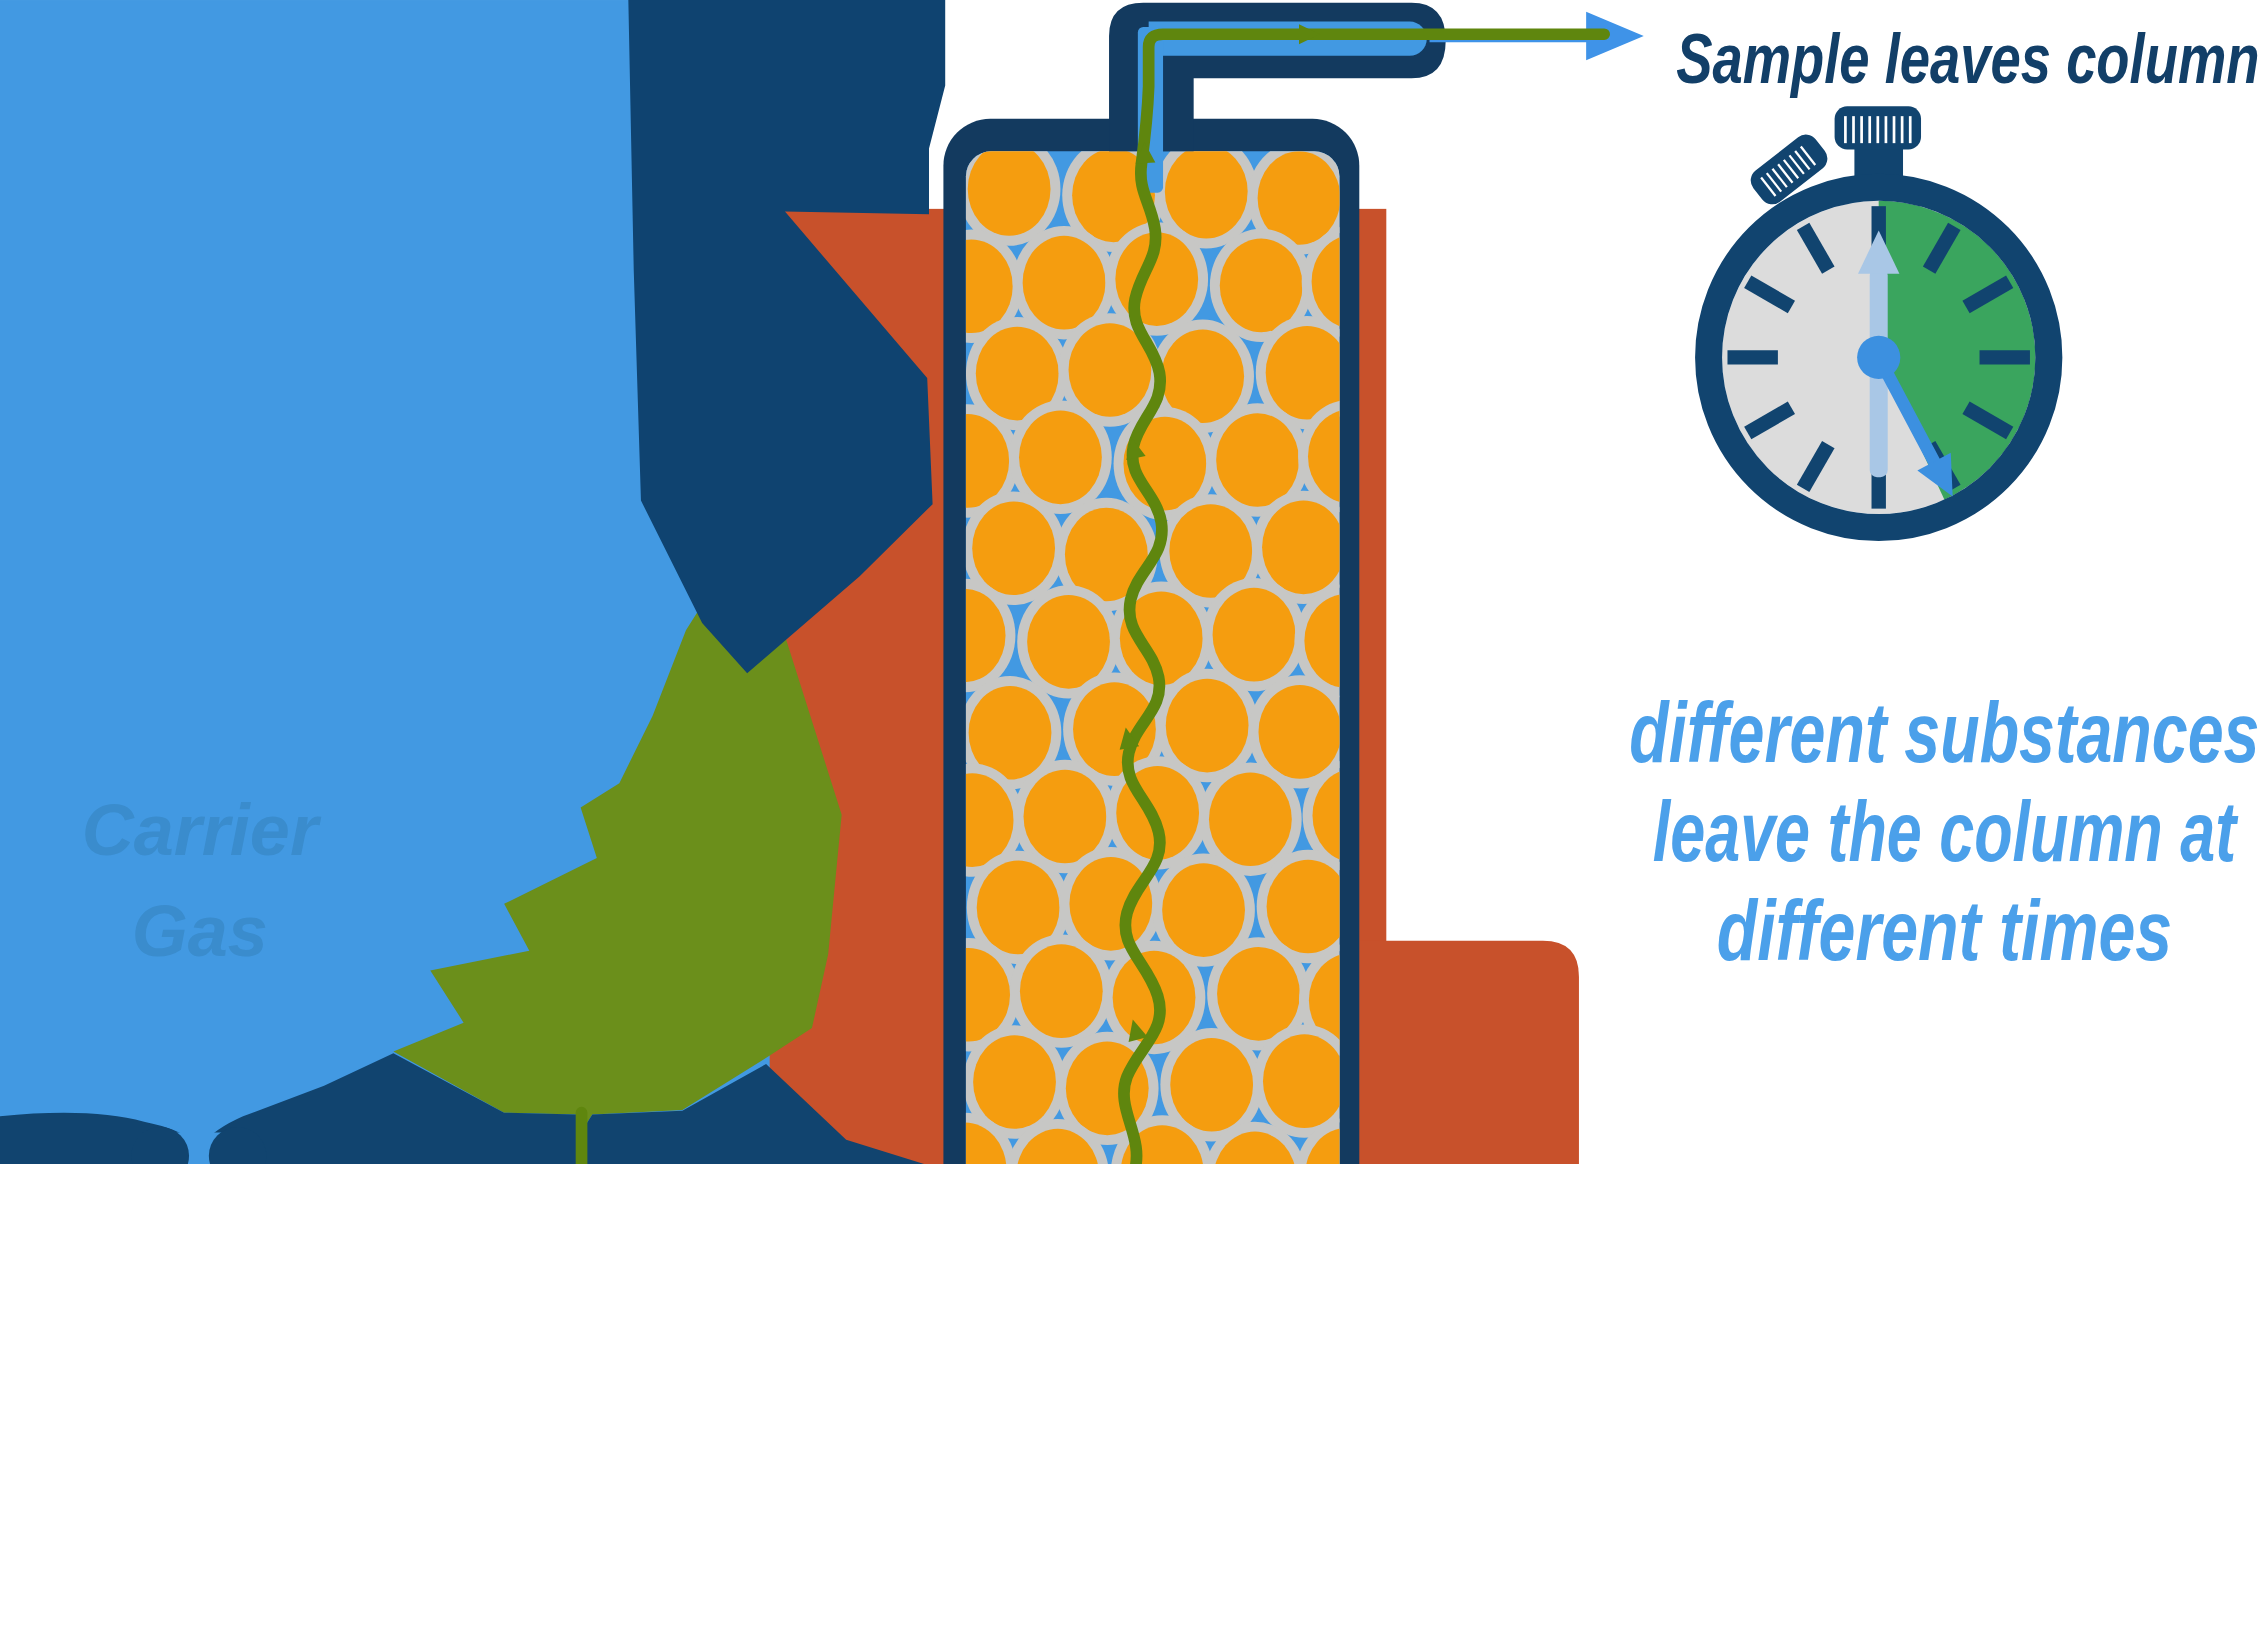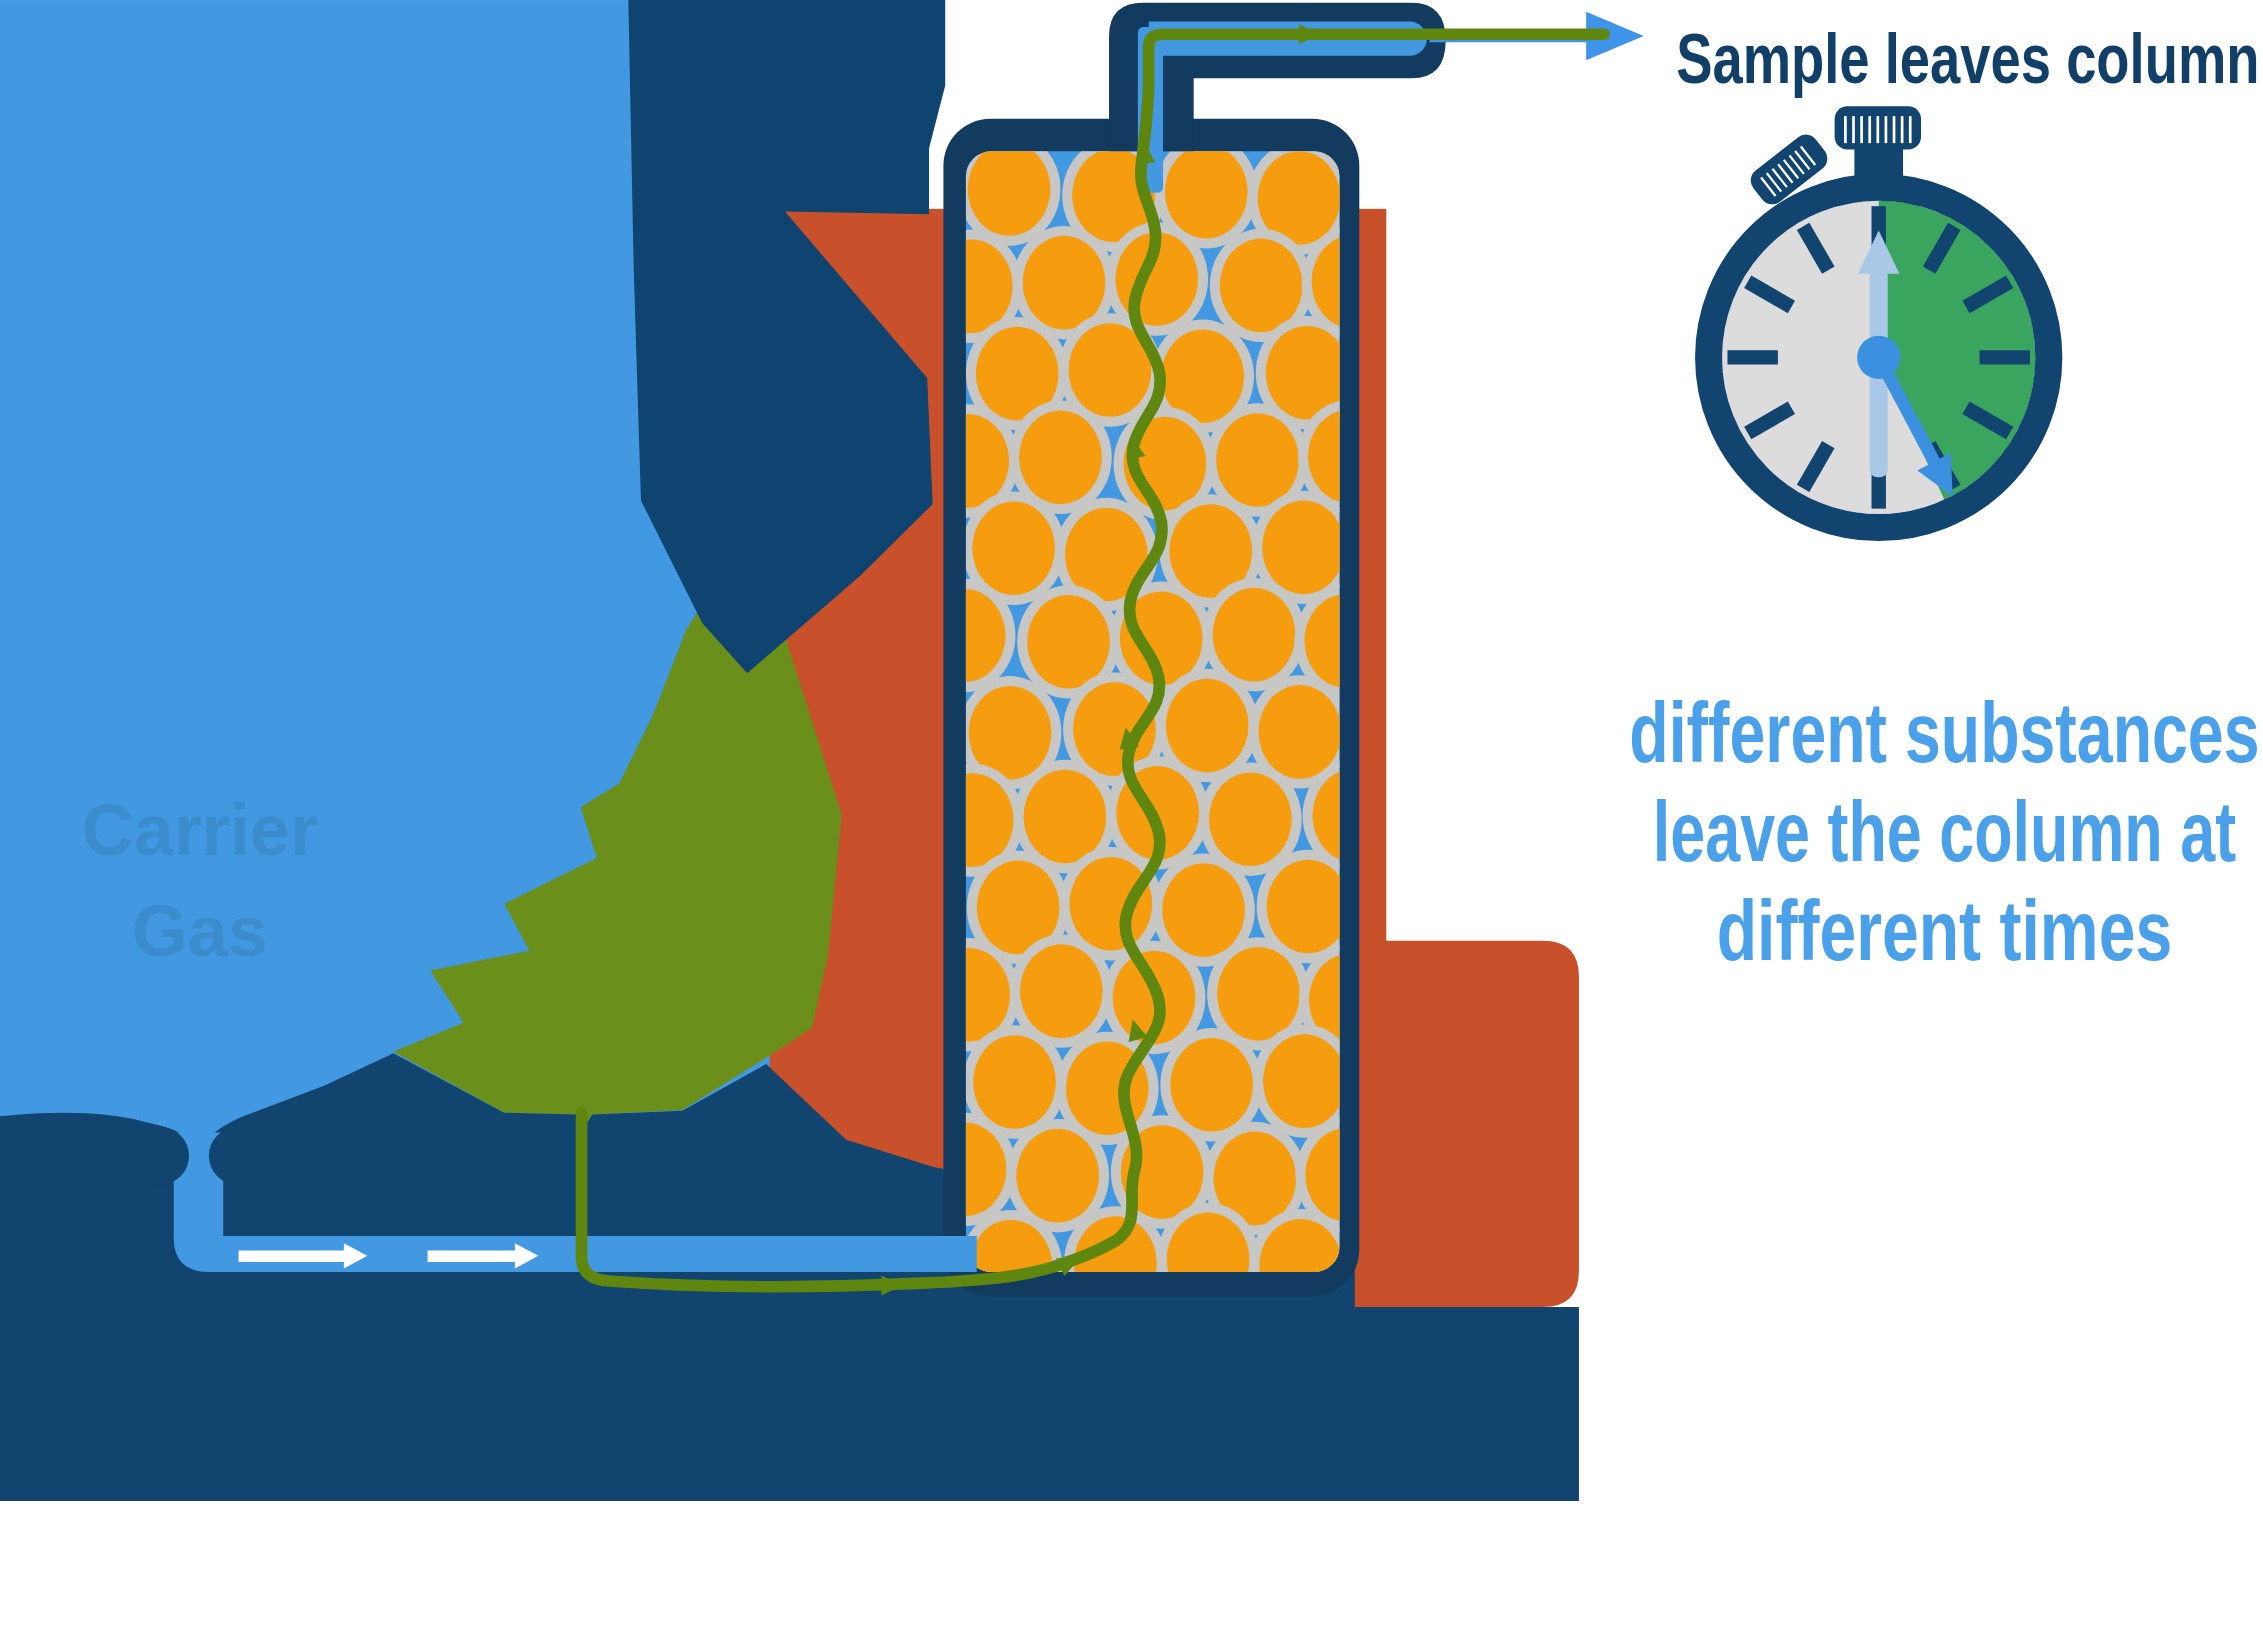--- a/index.html
+++ b/index.html
@@ -1,16 +1,16 @@
 <!DOCTYPE html>
 <html style="font-size:14.4px"><head>
 <meta charset="utf-8">
 <style>
   html,body{margin:0;padding:0;background:#ffffff;}
-  .stage{width:2264px;height:1501px;position:relative;overflow:hidden;background:#ffffff;}
+  .stage{width:2264px;height:1164px;position:relative;overflow:hidden;background:#ffffff;font-style:italic;}
   svg{display:block;}
   text{font-family:"Liberation Sans", sans-serif;font-weight:bold;}
 </style>
 </head>
 <body>
 
 <div class="stage">
 <svg width="2264" height="1633" viewBox="0 0 2515 1814" xmlns="http://www.w3.org/2000/svg">
 
   <defs>

